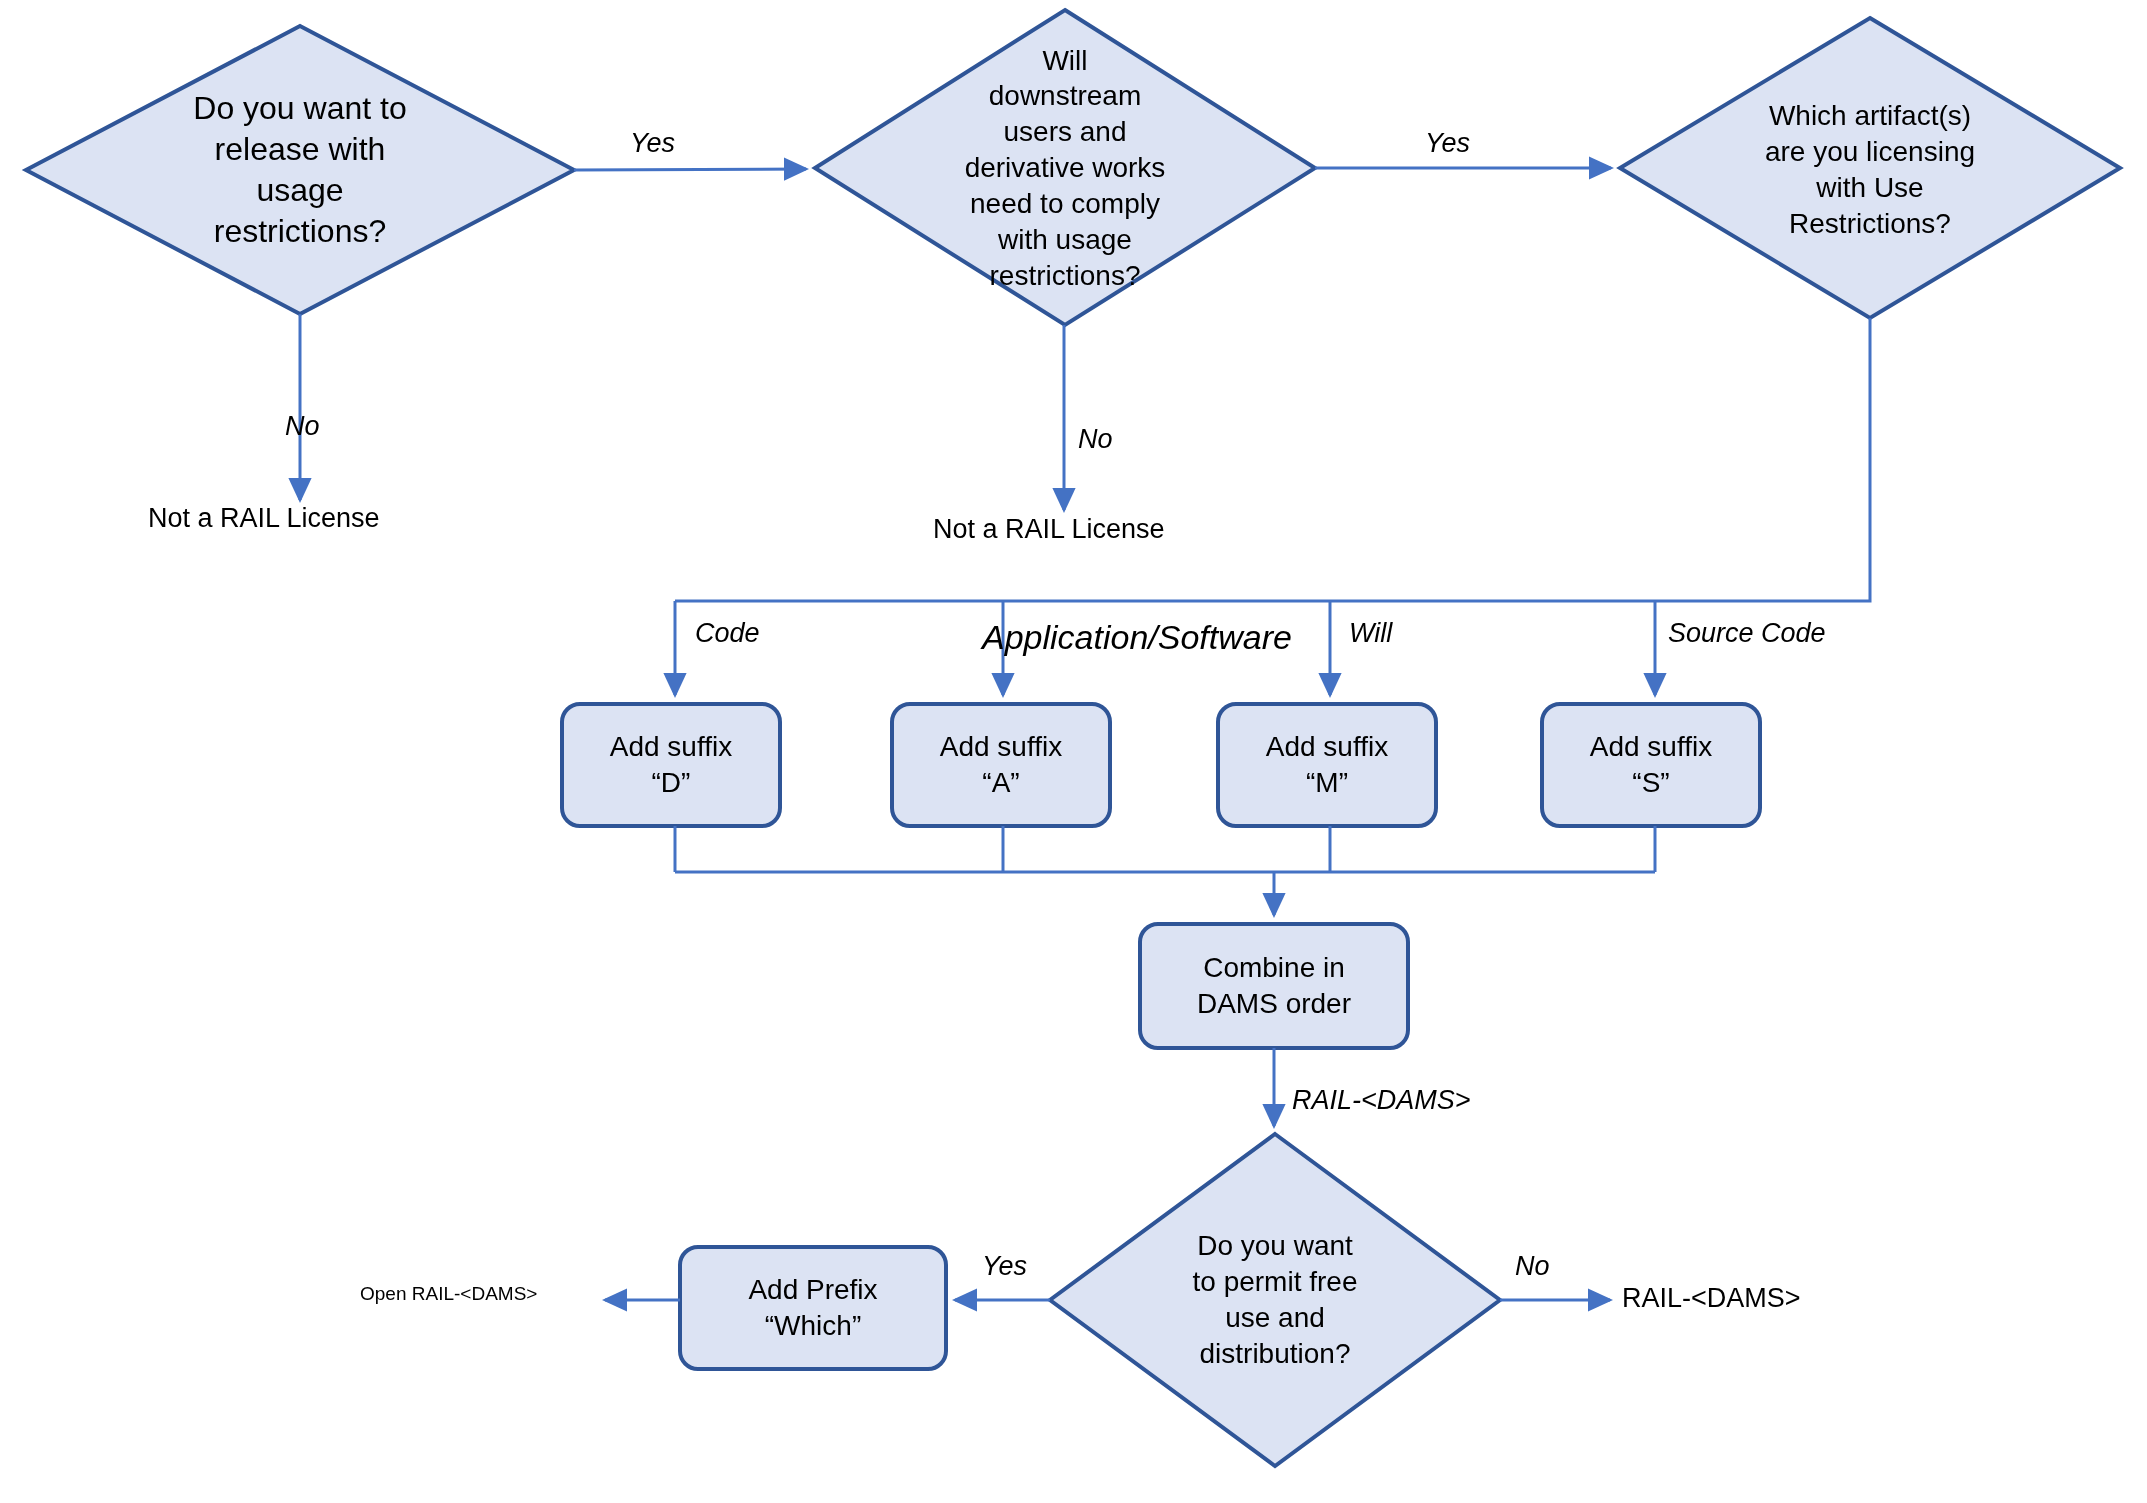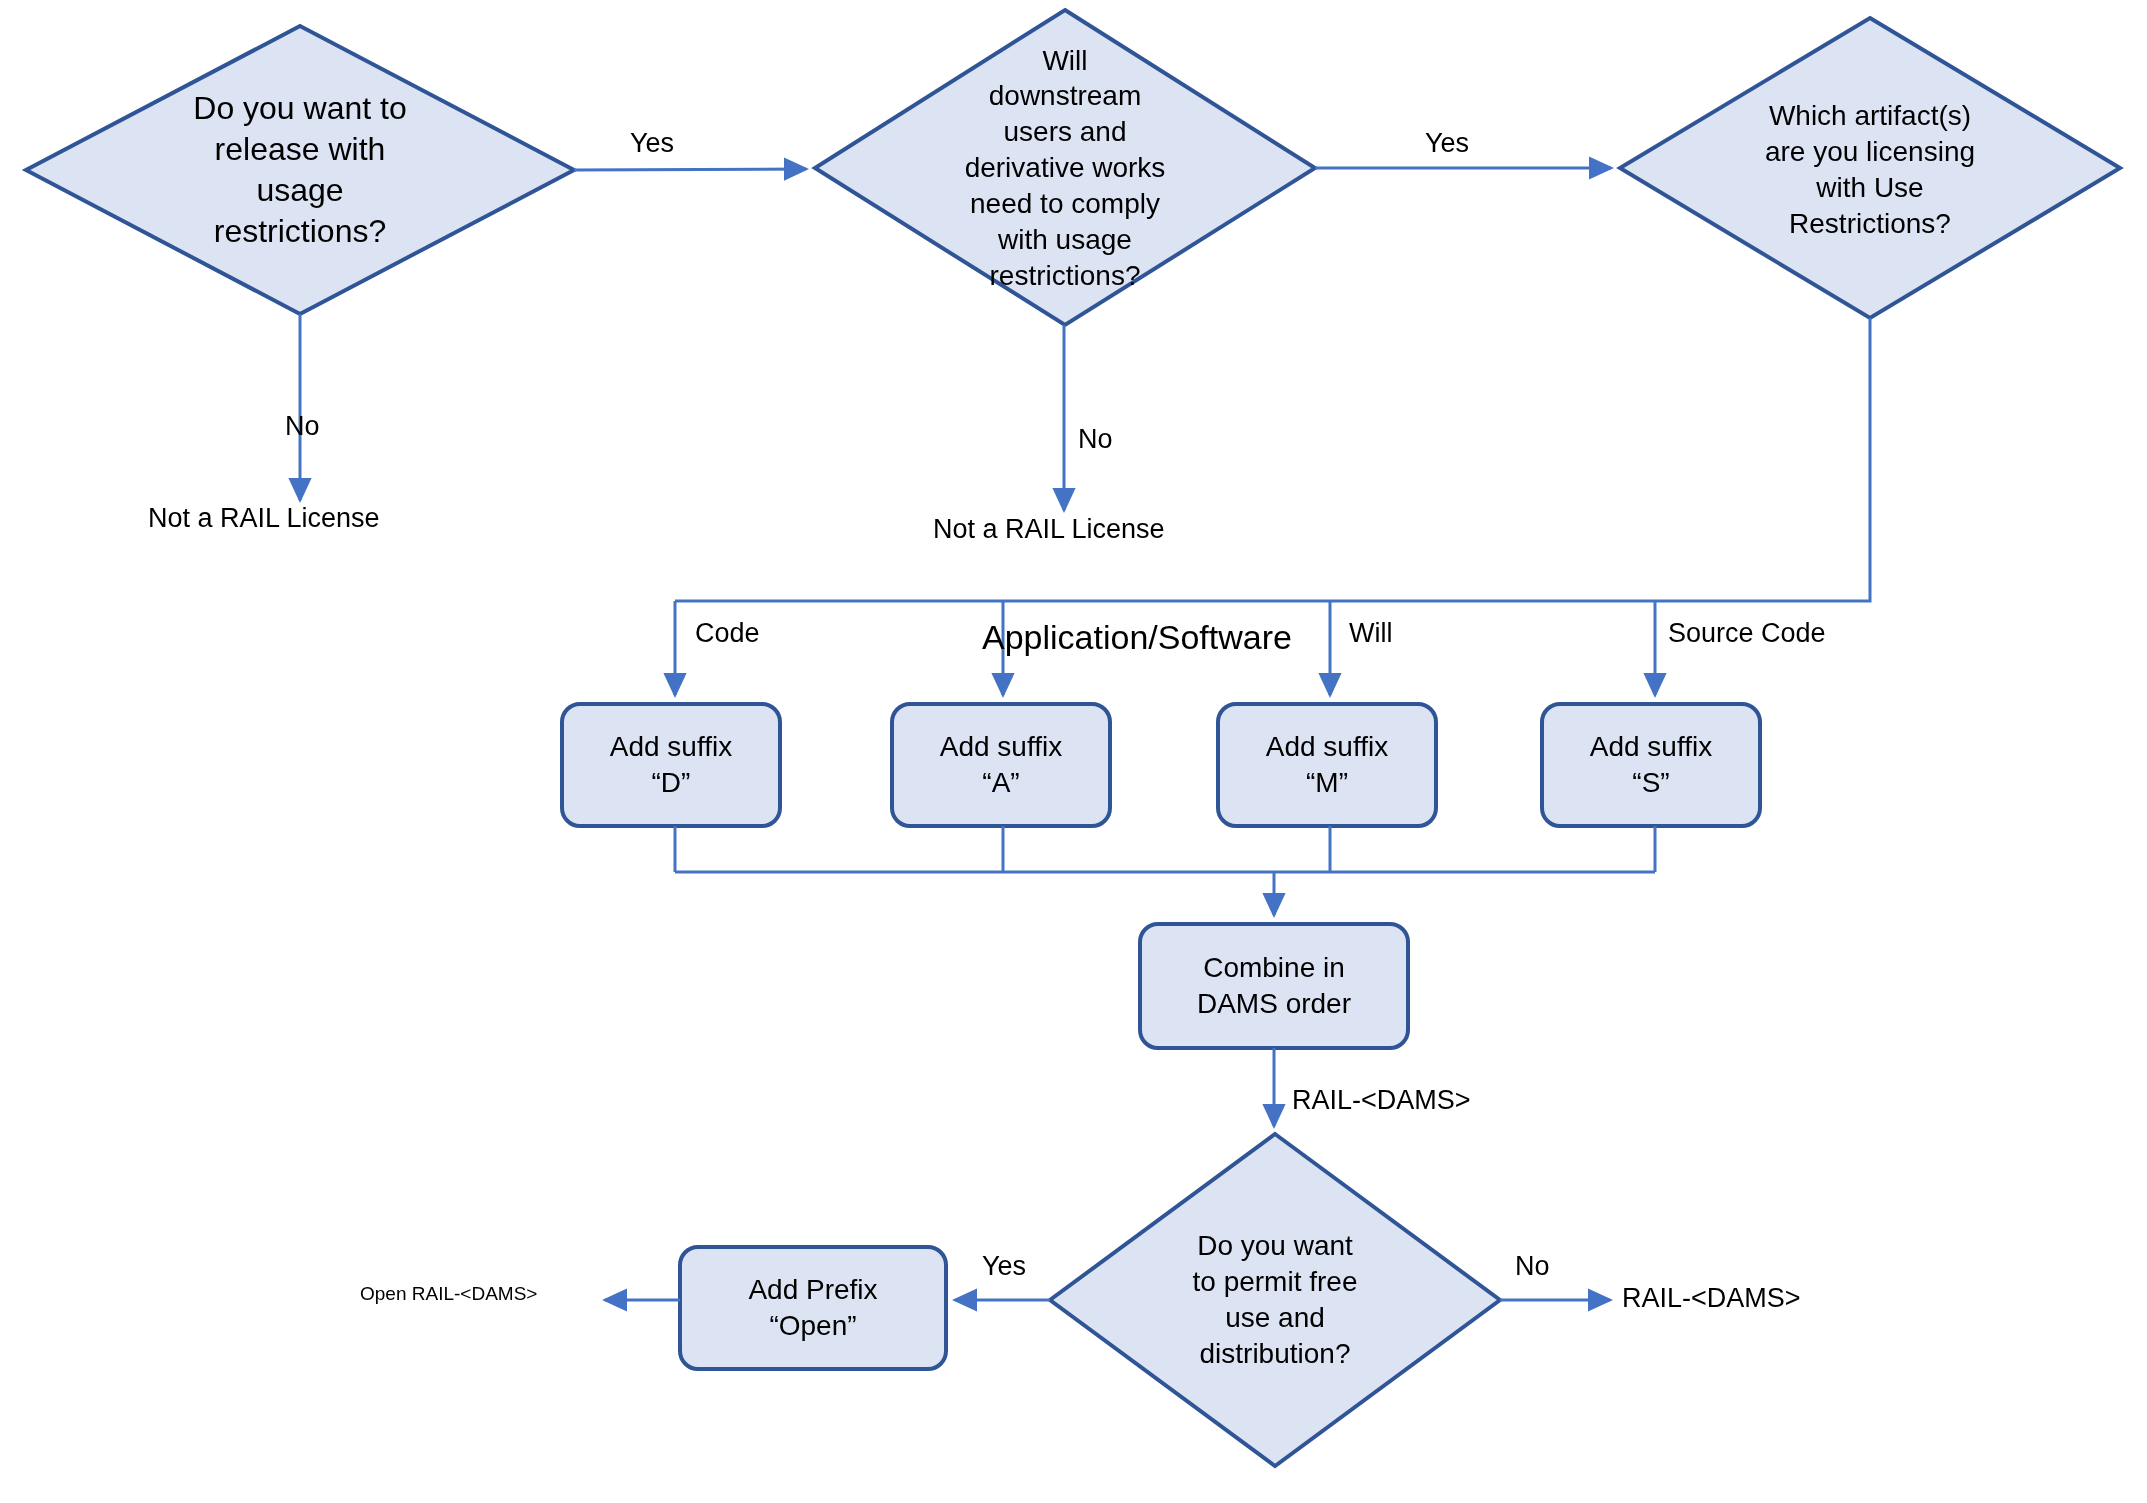--- a/index.html
+++ b/index.html
@@ -37,20 +37,21 @@
     pointer-events: none;
     display: flex;
     align-items: center;
     justify-content: center;
   }
   .edge-label {
     position: absolute;
     color: #000000;
     font-family: "Liberation Sans", sans-serif;
     white-space: nowrap;
+    font-style: italic;
   }
   .terminal-text {
     position: absolute;
     color: #000000;
     font-family: "Liberation Sans", sans-serif;
     white-space: nowrap;
   }
 </style>
 </head>
 <body>
@@ -141,21 +142,21 @@
 
   <div class="node-text" style="left:1140px; top:924px; width:268px; height:124px; font-size:28px;">Combine in
 DAMS order</div>
 
   <div class="node-text" style="left:1100px; top:1220px; width:350px; height:160px; font-size:28px;text-align:center;">Do you want
 to permit free
 use and
 distribution?</div>
 
   <div class="node-text" style="left:680px; top:1247px; width:266px; height:122px; font-size:28px;">Add Prefix
-“Open”</div>
+“Which”</div>
 
   <div class="edge-label" style="left:630px; top:128px; font-size:27px;">Yes</div>
 
   <div class="edge-label" style="left:1425px; top:128px; font-size:27px;">Yes</div>
 
   <div class="edge-label" style="left:285px; top:411px; font-size:27px;">No</div>
 
   <div class="edge-label" style="left:1078px; top:424px; font-size:27px;">No</div>
 
   <div class="edge-label" style="left:695px; top:618px; font-size:27px;">Code</div>

